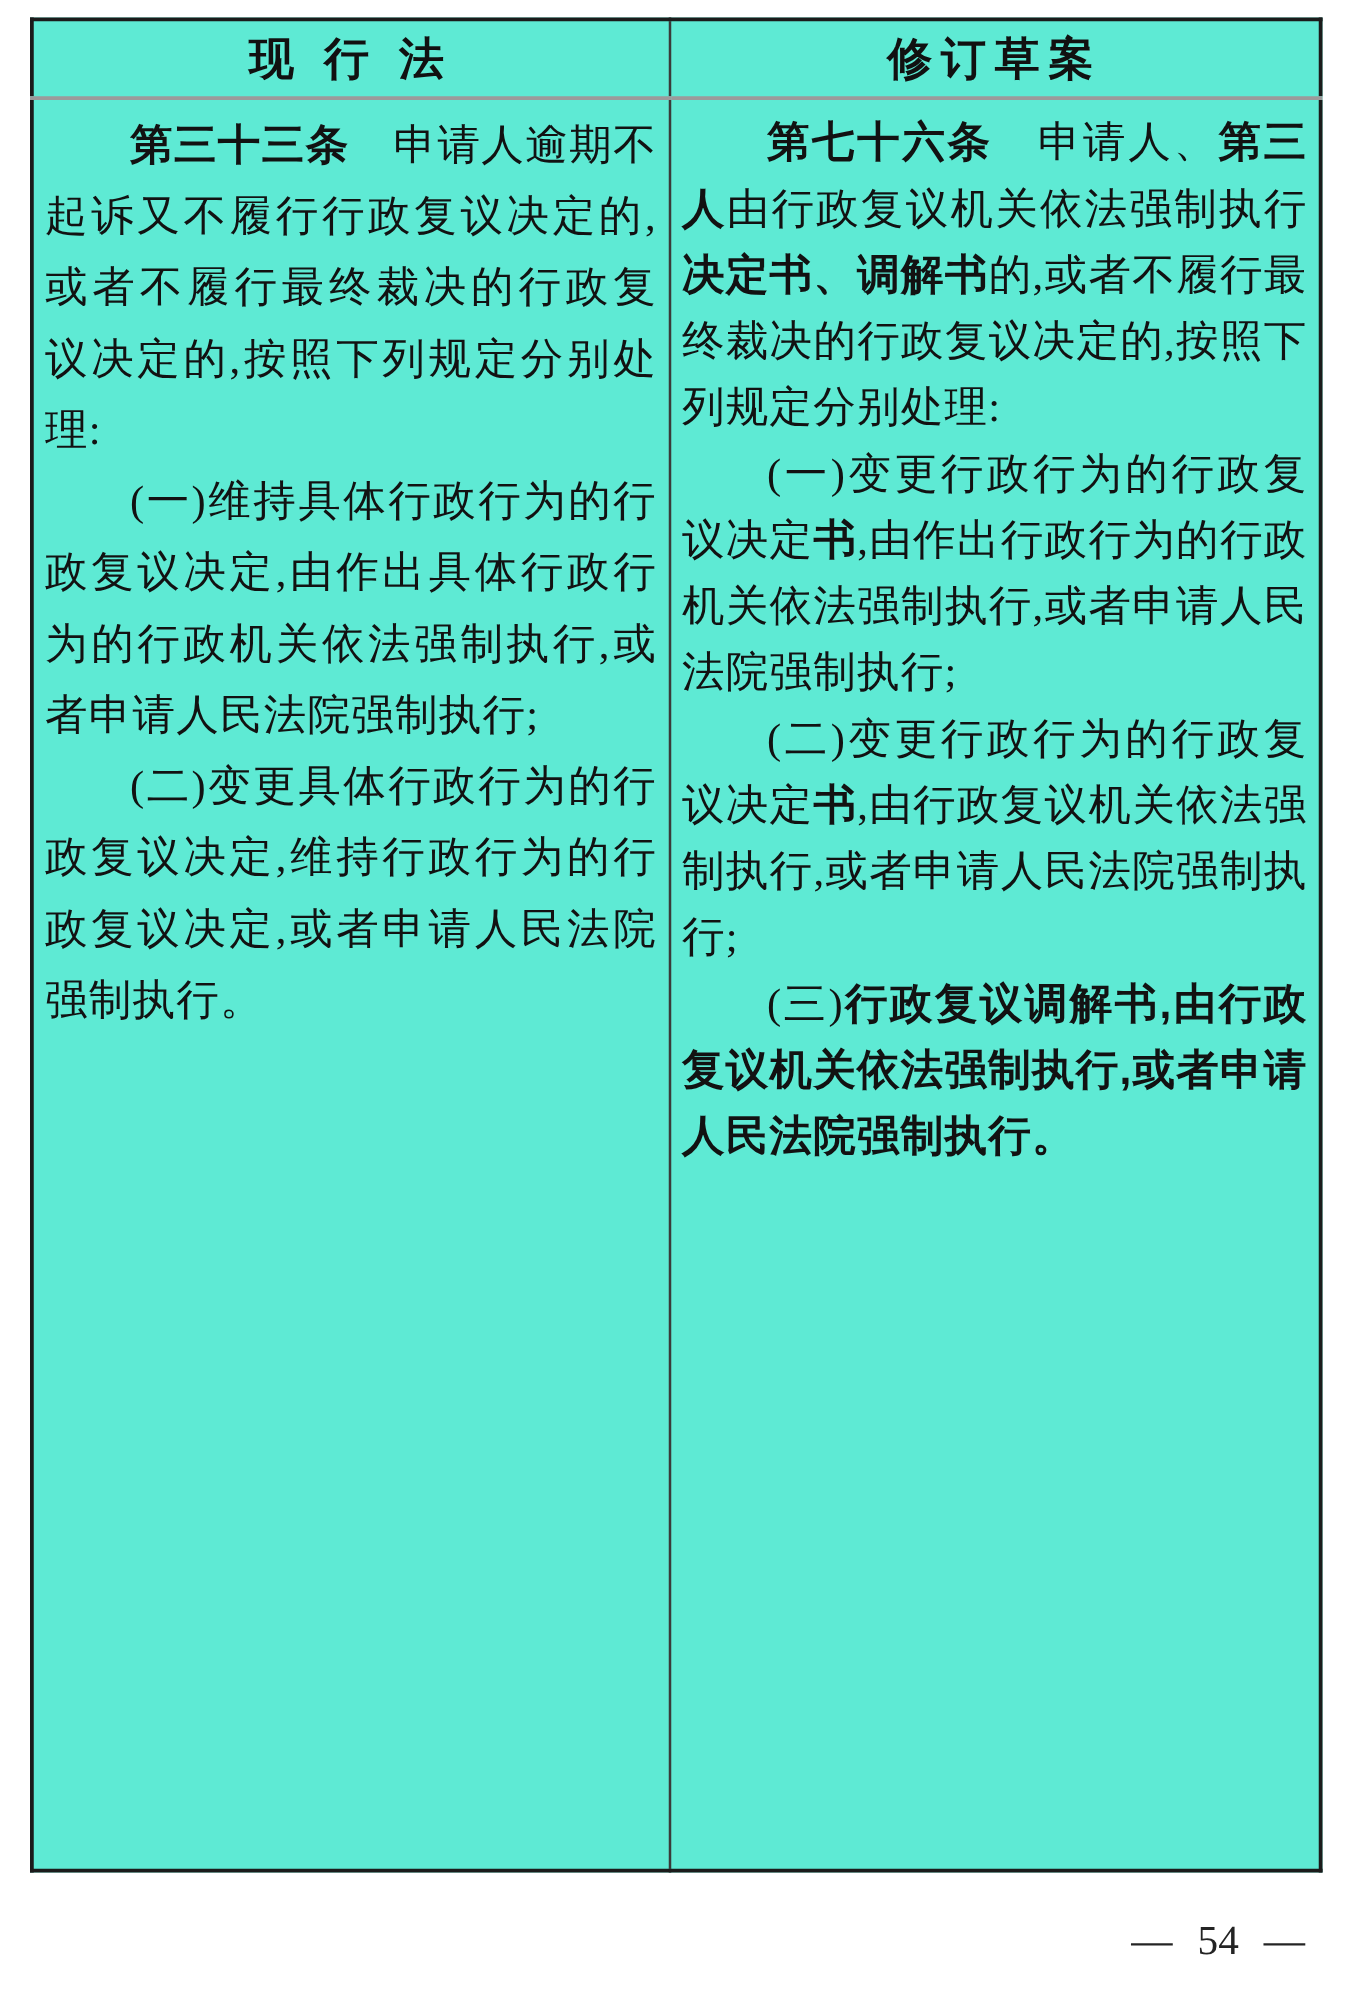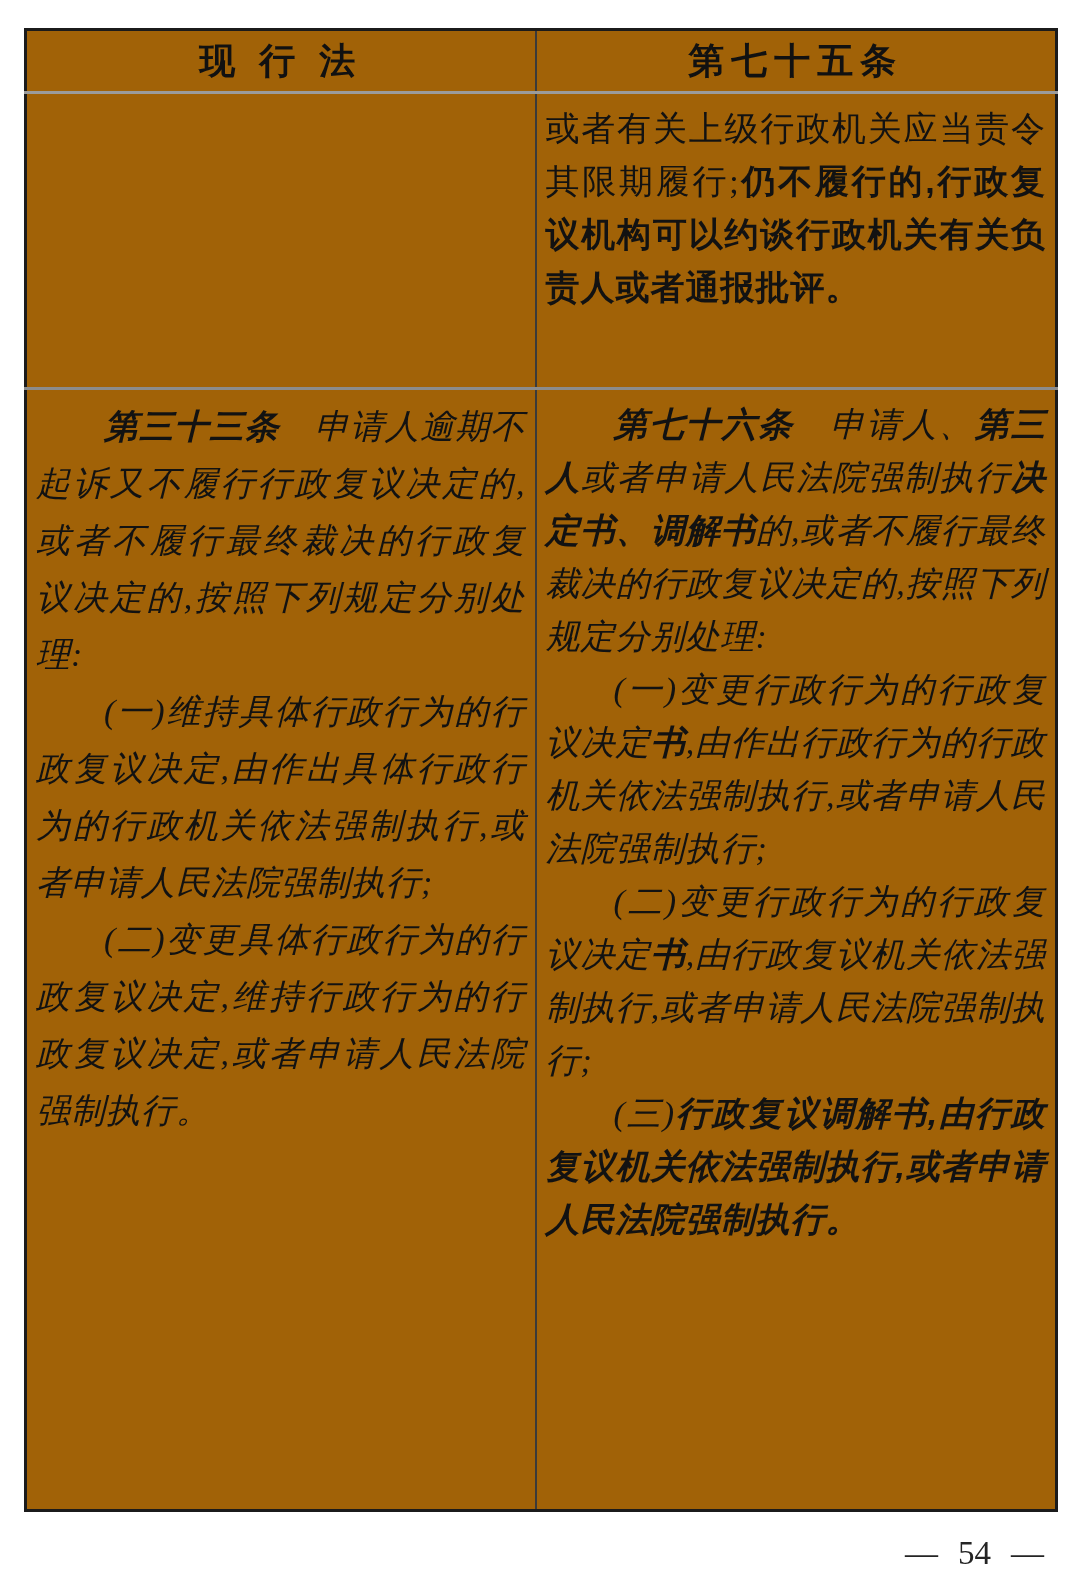--- a/index.html
+++ b/index.html
@@ -13,26 +13,26 @@
     height: 1596px;
     font-family: "Liberation Serif", "DejaVu Serif", serif;
     color: #121212;
     overflow: hidden;
   }
 
   
   table.law-table {
     position: absolute;
     left: 24px;
-    top: 28px;
+    top: 14px;
     width: 1031px;
     height: 1484px;
     border-collapse: collapse;
     table-layout: fixed;
-    background: #a16207;
+    background: #5eead4;
   }
   table.law-table {
     border: 3px solid #1b1b1b;
   }
   .law-table th,
   .law-table td {
     border-left: 2px solid #3a3a3a;
     border-right: 2px solid #3a3a3a;
   }
   .law-table thead th {
@@ -106,38 +106,32 @@
 <body>
 
 <table class="law-table">
   <colgroup>
     <col style="width:510px">
     <col style="width:521px">
   </colgroup>
   <thead>
     <tr>
       <th>现 行 法</th>
-      <th>第七十五条</th>
+      <th>修订草案</th>
     </tr>
   </thead>
   <tbody id="rows">
-      <tr>
-        <td class="cell-left"></td>
-        <td class="cell-right">
-          <p><span class="seg-normal">或者有关上级行政机关应当责令其限期履行;</span><span class="seg-em">仍不履行的,行政复议机构可以约谈行政机关有关负责人或者通报批评。</span></p>
-        </td>
-      </tr>
       <tr>
         <td class="cell-left">
           <p class="indent"><span class="seg-em">第三十三条</span><span class="seg-normal">　申请人逾期不起诉又不履行行政复议决定的,或者不履行最终裁决的行政复议决定的,按照下列规定分别处理:</span></p>
           <p class="indent"><span class="seg-normal">(一)维持具体行政行为的行政复议决定,由作出具体行政行为的行政机关依法强制执行,或者申请人民法院强制执行;</span></p>
           <p class="indent"><span class="seg-normal">(二)变更具体行政行为的行政复议决定,维持行政行为的行政复议决定,或者申请人民法院强制执行。</span></p>
         </td>
         <td class="cell-right">
-          <p class="indent"><span class="seg-em">第七十六条</span><span class="seg-normal">　申请人、</span><span class="seg-em">第三人</span><span class="seg-normal">或者申请人民法院强制执行</span><span class="seg-em">决定书、调解书</span><span class="seg-normal">的,或者不履行最终裁决的行政复议决定的,按照下列规定分别处理:</span></p>
+          <p class="indent"><span class="seg-em">第七十六条</span><span class="seg-normal">　申请人、</span><span class="seg-em">第三人</span><span class="seg-normal">由行政复议机关依法强制执行</span><span class="seg-em">决定书、调解书</span><span class="seg-normal">的,或者不履行最终裁决的行政复议决定的,按照下列规定分别处理:</span></p>
           <p class="indent"><span class="seg-normal">(一)变更行政行为的行政复议决定</span><span class="seg-em">书</span><span class="seg-normal">,由作出行政行为的行政机关依法强制执行,或者申请人民法院强制执行;</span></p>
           <p class="indent"><span class="seg-normal">(二)变更行政行为的行政复议决定</span><span class="seg-em">书</span><span class="seg-normal">,由行政复议机关依法强制执行,或者申请人民法院强制执行;</span></p>
           <p class="indent"><span class="seg-normal">(三)</span><span class="seg-em">行政复议调解书,由行政复议机关依法强制执行,或者申请人民法院强制执行。</span></p>
         </td>
       </tr>
     </tbody>
 </table>
 
 <div class="page-number">
   <span>—</span>

